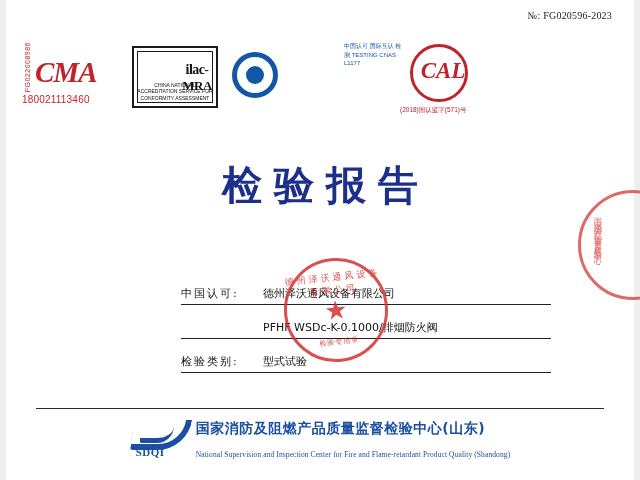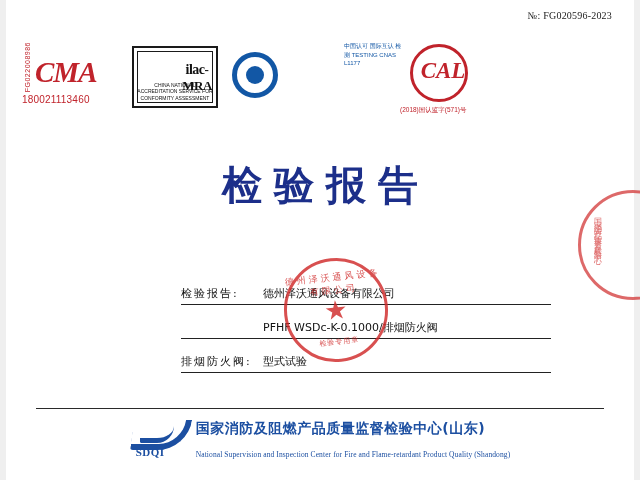--- a/index.html
+++ b/index.html
@@ -326,32 +326,32 @@
 
     <div class="title-cn">检验报告</div>
 
     <div class="stamp-right">
       <div class="rtext">国家消防产品质量监督检验中心</div>
     </div>
 
     <div class="fields">
 
       <div class="field f1">
-        <div class="flabel">检验报告:</div>
+        <div class="flabel">中国认可:</div>
         <div class="fvalue">德州泽沃通风设备有限公司</div>
         <div class="fline"></div>
       </div>
 
       <div class="field f2">
         <div class="fvalue">PFHF WSDc-K-0.1000/排烟防火阀</div>
         <div class="fline"></div>
       </div>
 
       <div class="field f3">
-        <div class="flabel">排烟防火阀:</div>
+        <div class="flabel">检验类别:</div>
         <div class="fvalue">型式试验</div>
         <div class="fline"></div>
       </div>
     </div>
 
     <div class="stamp">
       <div class="arc">德州泽沃通风设备有限公司</div>
       <div class="star">★</div>
       <div class="arc2">检验专用章</div>
     </div>

